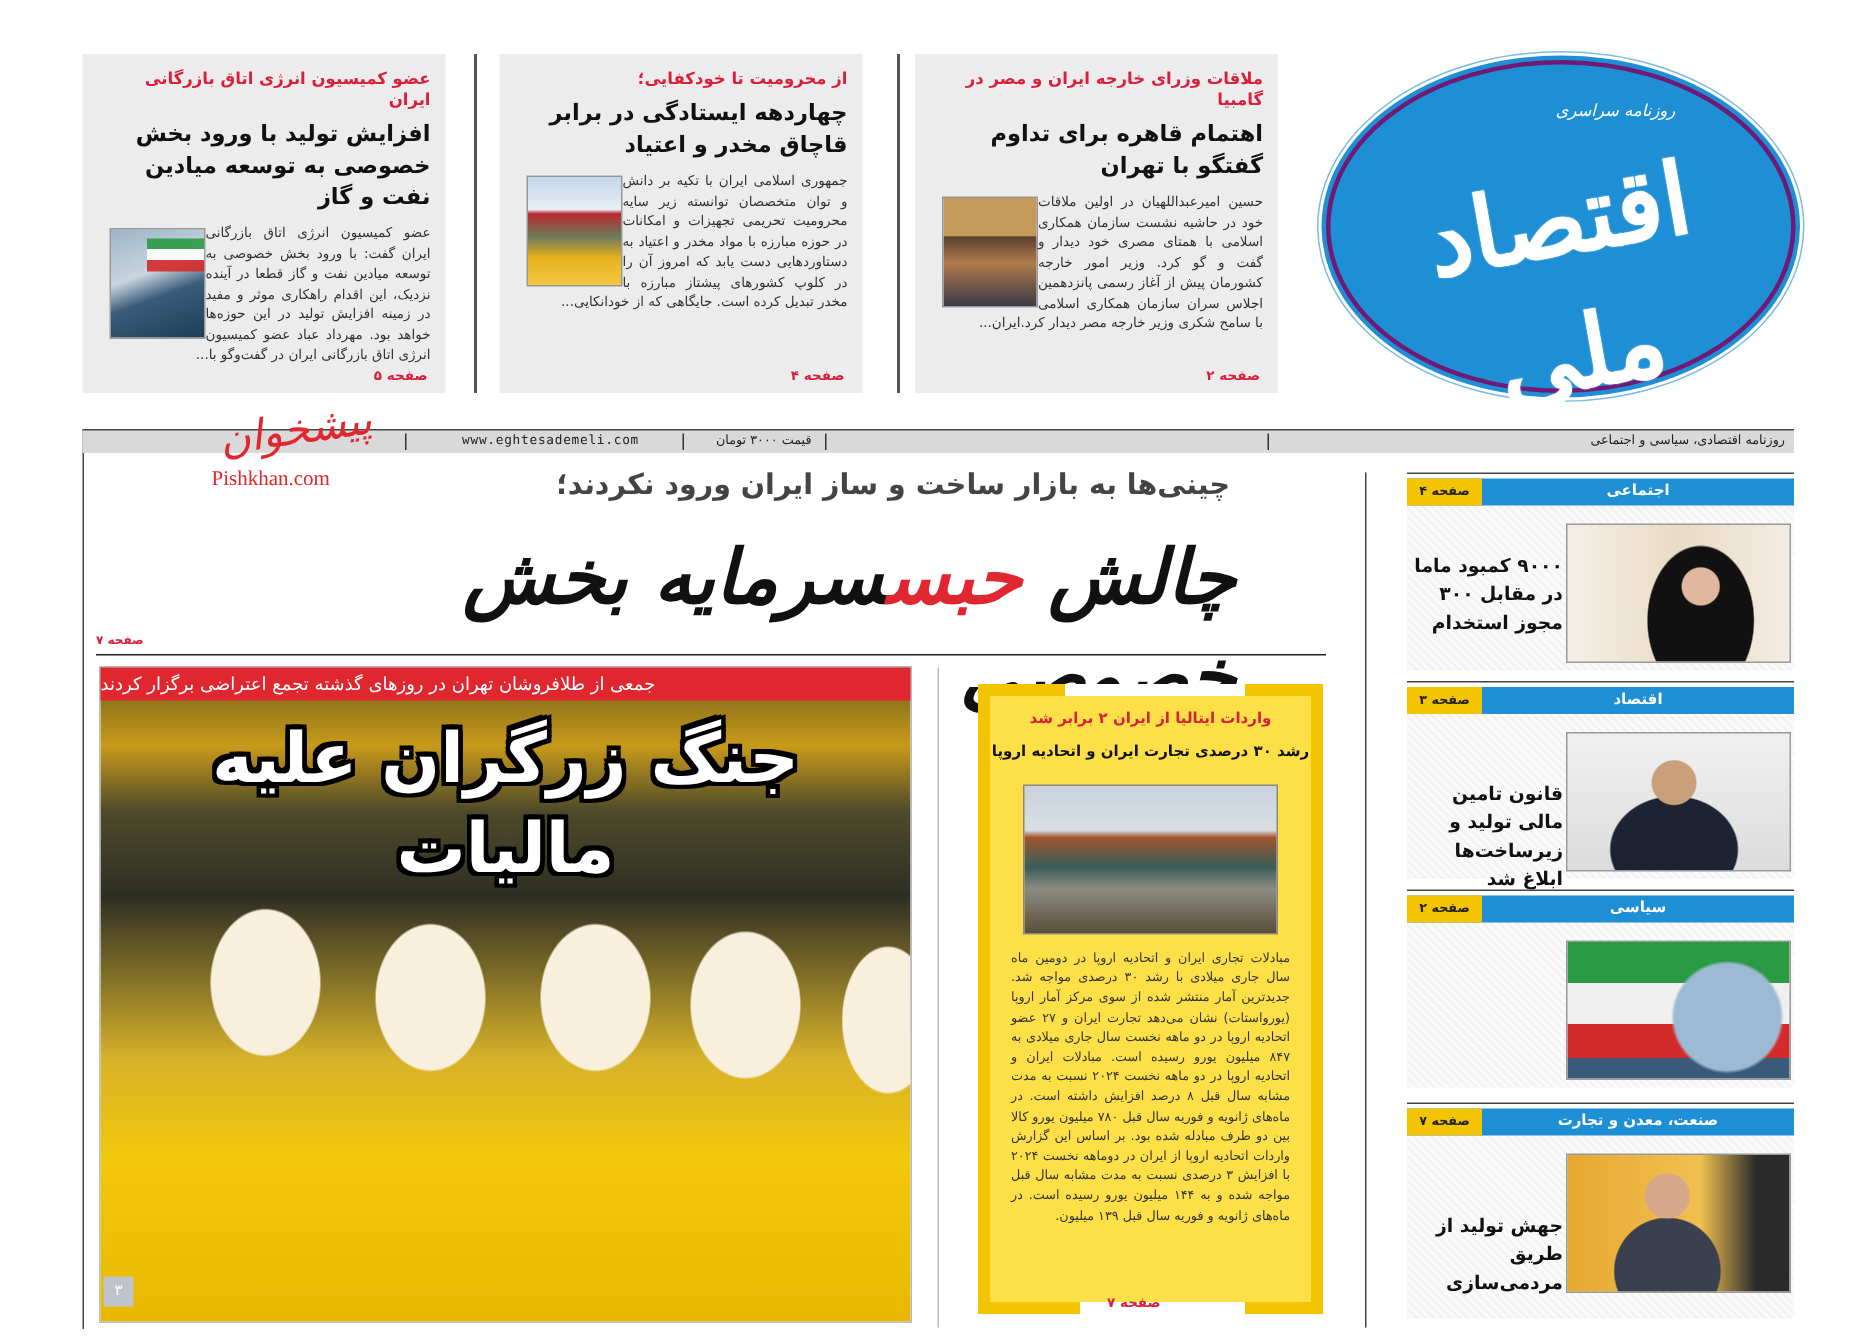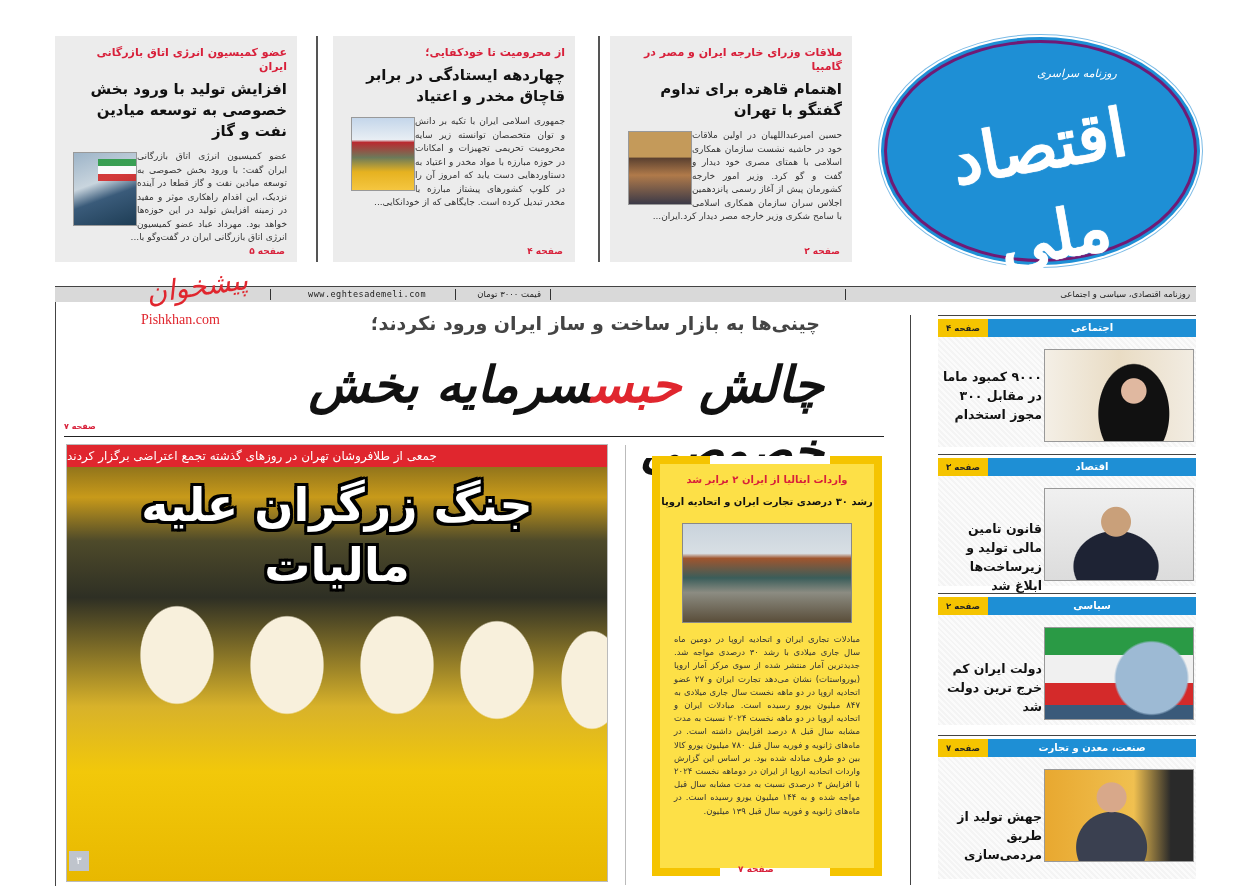--- a/index.html
+++ b/index.html
@@ -217,21 +217,20 @@
   <div class="cap" style="top:44px;margin-top:17px;">قانون تامین مالی تولید و زیرساخت‌ها ابلاغ شد</div>
 </div>
 
 <div class="rsec" style="top:597px;">
   <div class="toprule"></div>
   <div class="bar">
     <div class="label">سیاسی</div>
     <div class="page">صفحه ۲</div>
   </div>
   <div class="pic pic-flag"></div>
-  <div class="cap" style="top:62px;">دولت ایران کم خرج ترین دولت شد</div>
 </div>
 
 <div class="rsec" style="top:739px; height:140px;">
   <div class="toprule"></div>
   <div class="bar">
     <div class="label">صنعت، معدن و تجارت</div>
     <div class="page">صفحه ۷</div>
   </div>
   <div class="pic pic-man2"></div>
   <div class="cap" style="top:68px;">جهش تولید از طریق مردمی‌سازی</div>

